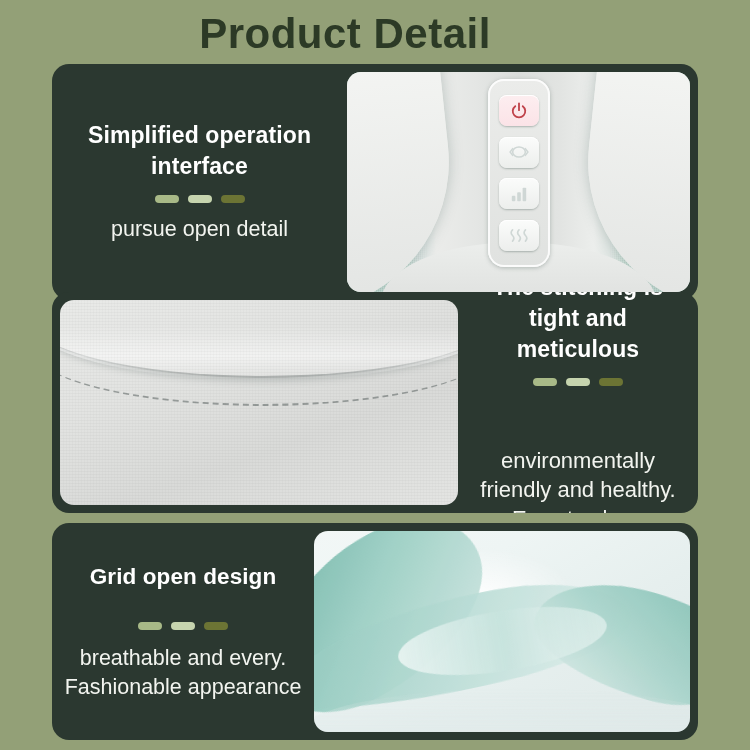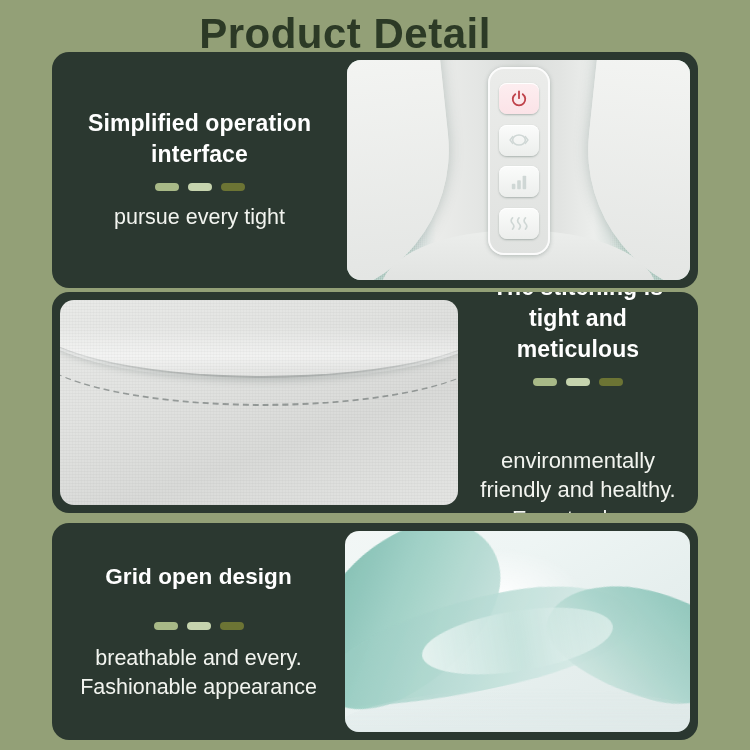--- a/index.html
+++ b/index.html
@@ -40,40 +40,40 @@
   .card {
     position: absolute;
     left: 52px;
     width: 646px;
     background: #2b3830;
     border-radius: 17px;
     overflow: hidden;
     display: flex;
     box-sizing: border-box;
   }
-  .card-1 { top: 52px;  height: 236px; }
+  .card-1 { top: 64px;  height: 236px; }
   .card-2 { top: 292px; height: 221px; }
   .card-3 { top: 523px; height: 217px; }
 
   .card-2 { flex-direction: row; }
   .card-1, .card-3 { flex-direction: row; }
 
   
   .text-pane {
     flex: 0 0 auto;
     display: flex;
     flex-direction: column;
     align-items: center;
     justify-content: center;
     box-sizing: border-box;
     padding: 6px 10px;
   }
   .card-1 .text-pane { width: 295px; }
   .card-2 .text-pane { width: 240px; }
-  .card-3 .text-pane { width: 293px; border-radius: 26px; }
+  .card-3 .text-pane { width: 262px; border-radius: 26px; }
 
   .headline {
     color: #ffffff;
     font-weight: bold;
     font-size: 23px;
     line-height: 31px;
     text-align: center;
     margin: 0;
     letter-spacing: 0.1px;
   }
@@ -302,21 +302,21 @@
 
     <div class="text-pane">
       <div class="headline">Simplified operation interface</div>
 
       <div class="dashes">
         <span class="dash" style="background:#a8b987"></span>
         <span class="dash" style="background:#c6d4ae"></span>
         <span class="dash" style="background:#6c7434"></span>
       </div>
 
-      <div class="subline">pursue every tight</div>
+      <div class="subline">pursue open detail</div>
     </div>
 
     <div class="img-pane">
       <div class="panel-photo">
         <div class="body-curve left"></div>
         <div class="body-curve right"></div>
         <div class="body-bottom"></div>
 
         <div class="btn-bezel">
 

